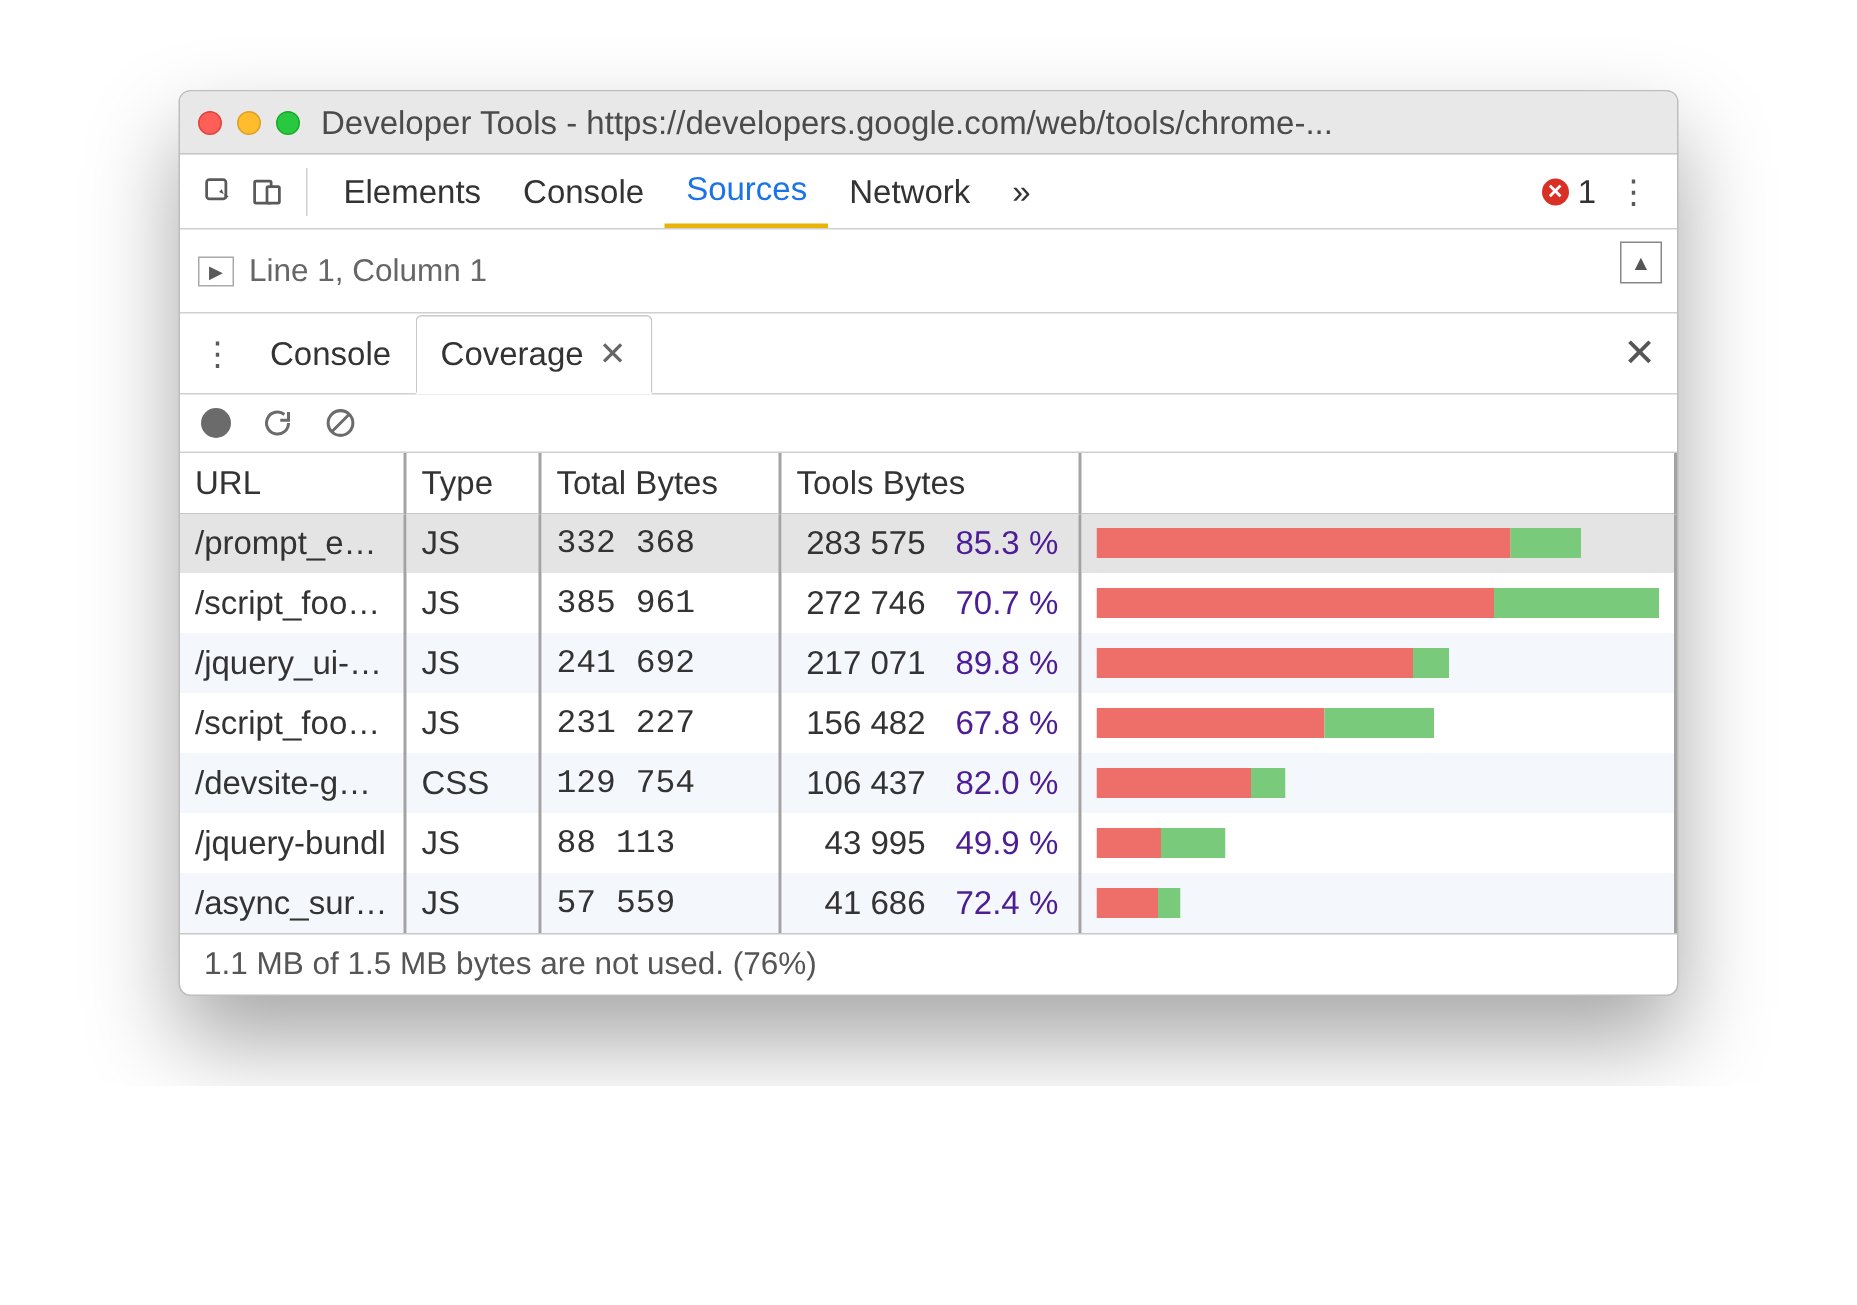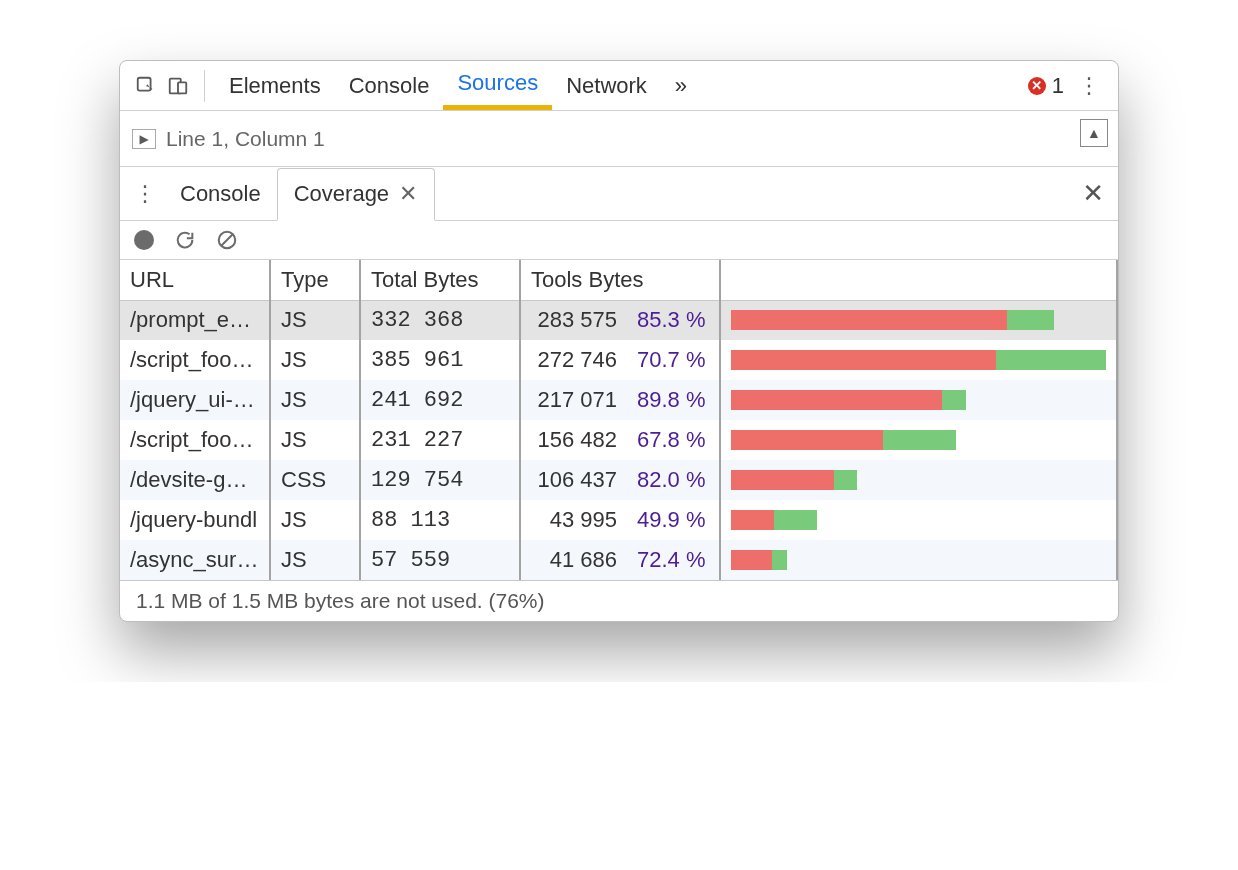--- a/index.html
+++ b/index.html
@@ -57,21 +57,21 @@
   }
   .vsep { width: 1px; height: 32px; background: #d0d0d0; margin: 0 10px; }
   .tab {
     padding: 0 14px;
     height: 100%;
     display: flex;
     align-items: center;
     color: #333;
     cursor: pointer;
   }
-  .tab.active { color: #1a73e8; border-bottom: 5px solid #eab308; }
+  .tab.active { color: #1a73e8; border-bottom: 3px solid #eab308; }
   .spacer { flex: 1; }
   .errbadge {
     display: flex; align-items: center; gap: 6px; margin-right: 6px;
   }
   .errcircle {
     width: 18px; height: 18px; border-radius: 50%;
     background: #d93025; color: #fff;
     display: flex; align-items: center; justify-content: center;
     font-size: 13px; font-weight: bold;
   }
@@ -167,20 +167,28 @@
     color: #555;
     font-size: 21px;
   }
   svg { display:block; }
 </style>
 </head>
 <body>
 
 <div class="window">
 
+  <div class="titlebar">
+    <div class="traffic">
+      <div class="dot red"></div>
+      <div class="dot yellow"></div>
+      <div class="dot green"></div>
+    </div>
+    <div class="title-text">Developer Tools - https://developers.google.com/web/tools/chrome-...</div>
+  </div>
 
   <div class="tabs-row">
     <div class="icon-btn">
       <svg width="22" height="22" viewBox="0 0 24 24" fill="none" stroke="currentColor" stroke-width="2">
         <rect x="3" y="3" width="14" height="14" rx="2"></rect>
         <path d="M12 12 l7 3 -2 2 -3 -7z" fill="currentColor" stroke="none"></path>
       </svg>
     </div>
     <div class="icon-btn">
       <svg width="22" height="22" viewBox="0 0 24 24" fill="none" stroke="currentColor" stroke-width="2">

